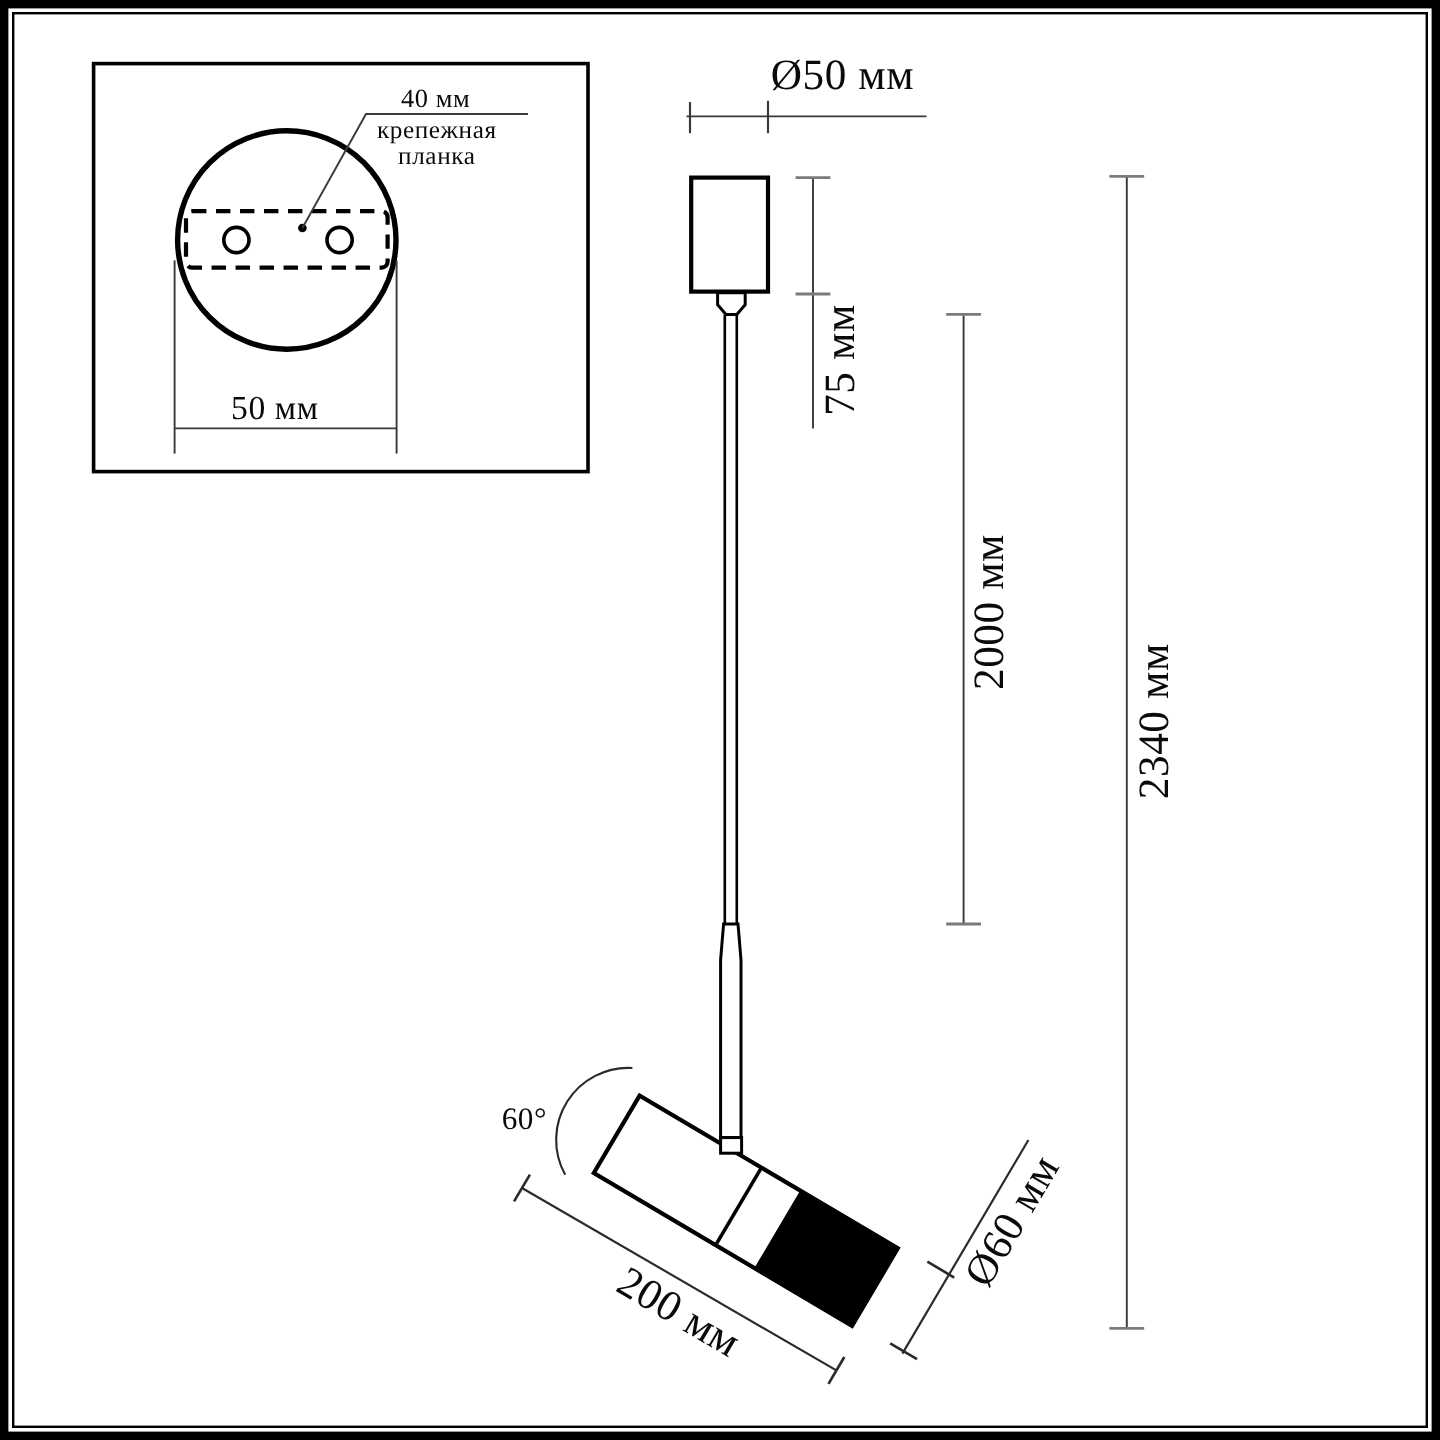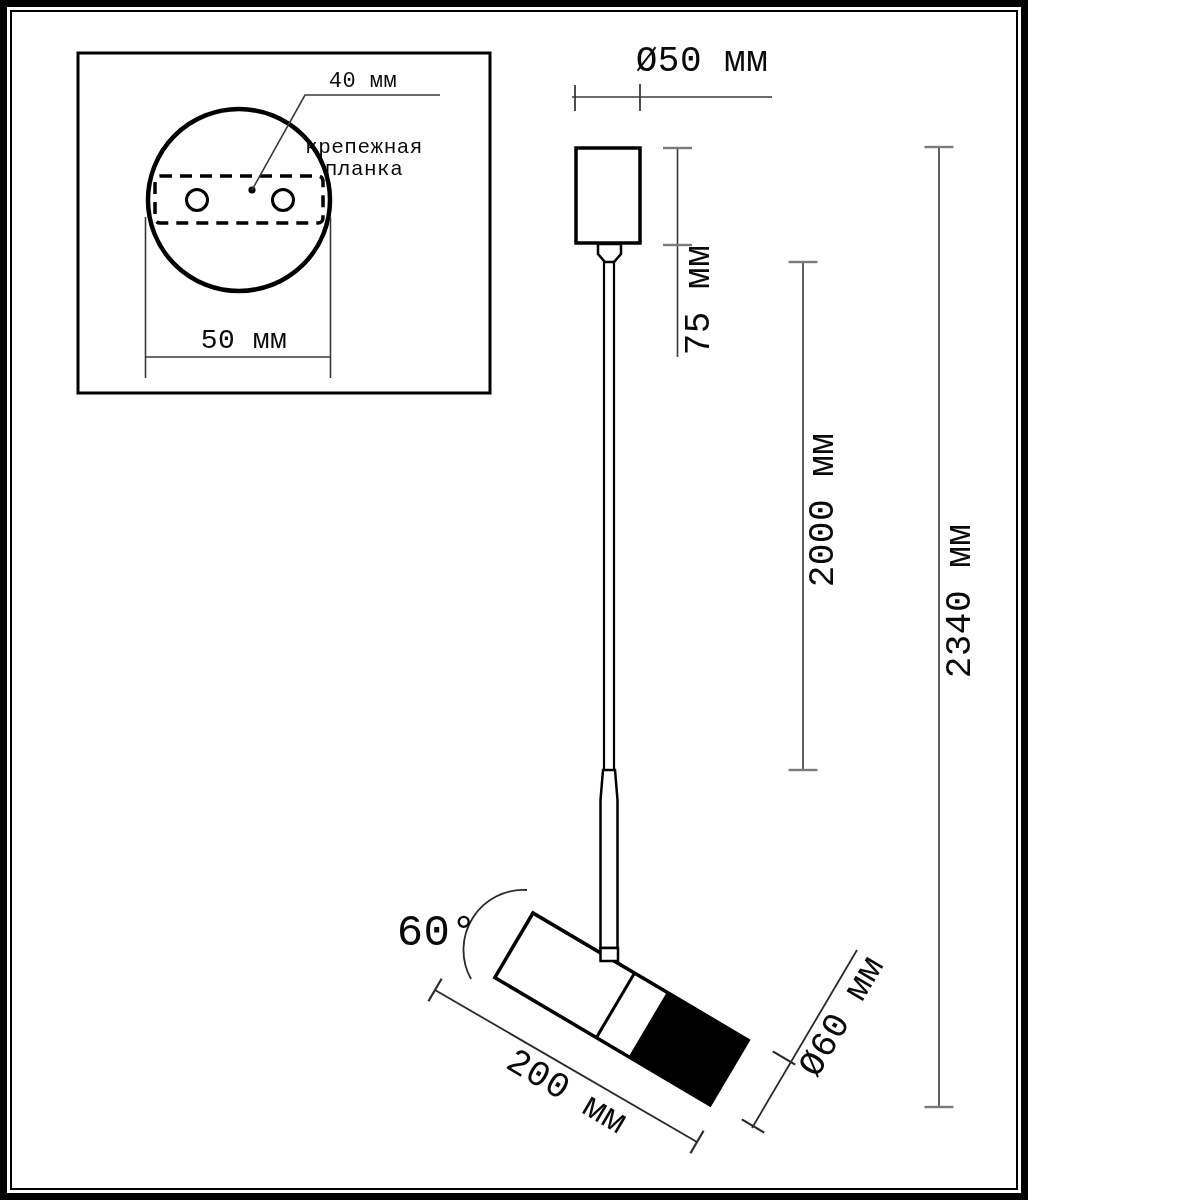--- a/index.html
+++ b/index.html
@@ -1,20 +1,20 @@
 <!DOCTYPE html>
 <html><head>
 <meta charset="utf-8">
 <style>
   html,body{margin:0;padding:0;background:#ffffff;}
   .canvas{
     position:relative;
-    width:1028px;height:1200px;
+    width:1200px;height:1200px;
     background:#ffffff;
-    font-family:Liberation Mono, monospace;
+    font-family:Liberation Serif, serif;
     overflow:hidden;
   }
   .outer-frame{
     position:absolute;inset:0;
     border:7px solid #000;
     box-sizing:border-box;
   }
   .inner-frame{
     position:absolute;left:10px;top:10px;right:10px;bottom:10px;
     border:2px solid #000;
@@ -31,23 +31,22 @@
   }
   .dim{font-size:36px;}
   .rot-ccw{transform:translate(-50%,-50%) rotate(-90deg);}
   .rot-200{transform:translate(-50%,-50%) rotate(30.6deg);}
   .rot-d60{transform:translate(-50%,-50%) rotate(-59.5deg);}
   .inset-small{font-size:22px;}
   .inset-caption{
     font-size:21px;
     text-align:center;
     line-height:1.05;
-    margin-top:40px;
   }
-  .angle-lbl{font-size:44px;}
+  .angle-lbl{font-size:26px;}
   .fifty{font-size:28px;}
 </style>
 </head>
 <body>
 
 <div class="canvas">
 
   <svg class="drawing" width="1200" height="1200" viewBox="0 0 1200 1200">
 
     <g>
@@ -110,21 +109,21 @@
     </g>
   </svg>
 
   <div class="lbl inset-small" style="left:363px;top:82px;">40 мм</div>
 
   <div class="lbl inset-caption" style="left:364px;top:119px;">
     <div>крепежная</div>
     <div>планка</div>
   </div>
 
-  <div class="lbl fifty" style="left:244px;top:341px;text-align:center;">50 мм</div>
+  <div class="lbl fifty" style="left:229px;top:341px;text-align:center;">50 мм</div>
 
   <div class="lbl dim" style="left:702px;top:62px;">Ø50 мм</div>
 
   <div class="lbl dim rot-ccw" style="left:700px;top:300px;">75 мм</div>
 
   <div class="lbl dim rot-ccw" style="left:824px;top:510px;">2000 мм</div>
 
   <div class="lbl dim rot-ccw" style="left:961px;top:601px;">2340 мм</div>
 
   <div class="lbl angle-lbl" style="left:437px;top:933px;">60°</div>

